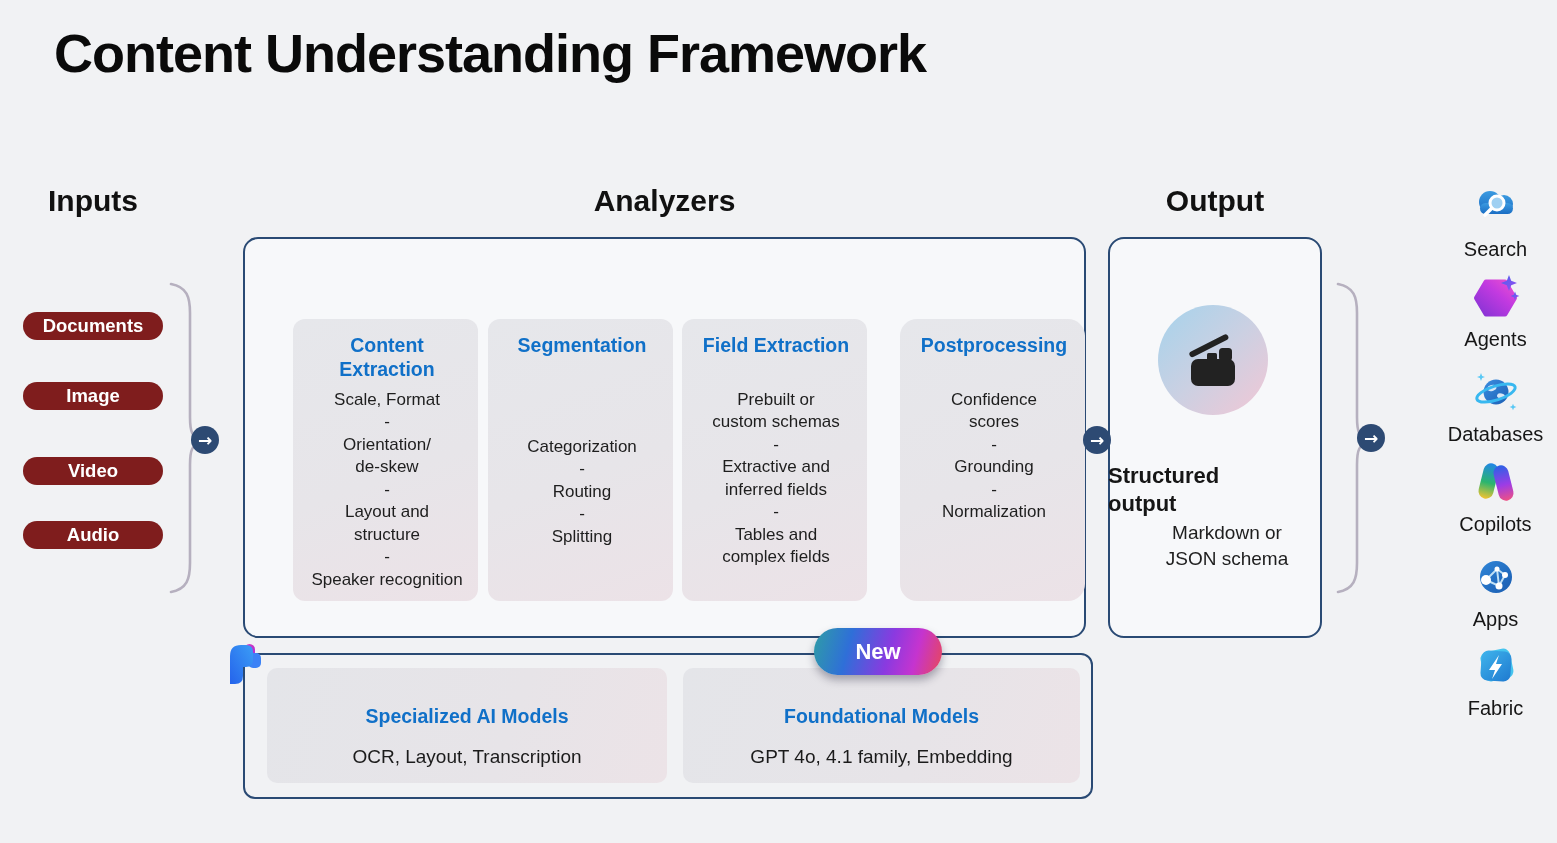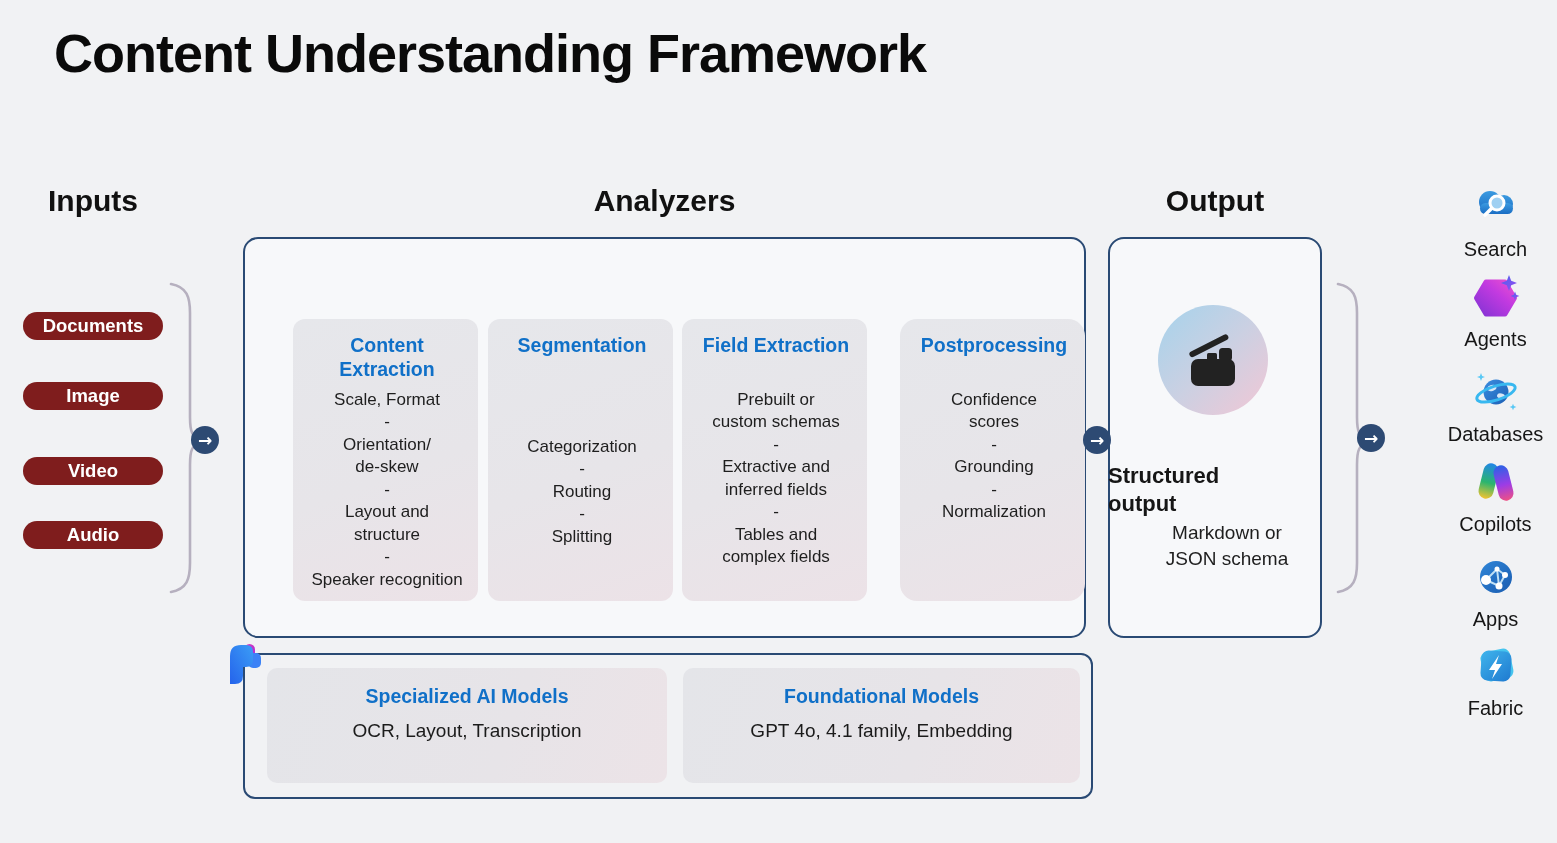--- a/index.html
+++ b/index.html
@@ -69,22 +69,22 @@
   }
   .acard-body .item{white-space:pre-line;}
   .acard-body .sep{color:#1e1e1e;}
 
   
   .mcard{
     top:668px;height:115px;border-radius:10px;
     background:linear-gradient(110deg,#e4e5e9 0%,#e7e4e8 60%,#ece3e7 100%);
     box-sizing:border-box;text-align:center;padding-top:17px;
   }
-  .mcard-title{font-size:19.5px;font-weight:700;color:#1070c8;}
-  .mcard-body{font-size:19px;color:#1b1b1b;margin-top:12px;}
+  .mcard-title{font-size:19.5px;font-weight:700;color:#1070c8;margin-top:20px;}
+  .mcard-body{font-size:19px;color:#1b1b1b;margin-top:18px;}
 
   .new-badge{
     left:814px;top:628px;width:128px;height:47px;border-radius:24px;
     background:linear-gradient(105deg,#2e9da6 0%,#2f6fd8 28%,#8a3ae0 58%,#c534cf 78%,#e84858 100%);
     color:#fff;font-size:22px;font-weight:700;
     display:flex;align-items:center;justify-content:center;
     box-shadow:0 5px 9px rgba(30,30,55,.35);z-index:6;
   }
 
   
@@ -202,20 +202,21 @@
       <linearGradient id="lgBlue" x1="0" y1="1" x2="1" y2="0">
         <stop offset="0" stop-color="#2563eb"></stop>
           <stop offset="1" stop-color="#3b9df6"></stop>
       </linearGradient>
     </defs>
     <rect x="18" y="5" width="11" height="19" rx="5.5" fill="url(#lgPink)"></rect>
     <rect x="22" y="14" width="13" height="15" rx="5" fill="#3b82f6"></rect>
     <path d="M4 45 V17 Q4 6 15 6 h5 Q27 6 27 13 v8 Q27 28 20 28 h-3 v9 Q17 45 9 45 Z" fill="url(#lgBlue)"></path>
   </svg>
 
+  <div class="abs new-badge">New</div>
 
   <div class="abs mcard" style="left:267px;width:400px;">
     <div class="mcard-title">Specialized AI Models</div>
     <div class="mcard-body">OCR, Layout, Transcription</div>
   </div>
   <div class="abs mcard" style="left:683px;width:397px;">
     <div class="mcard-title">Foundational Models</div>
     <div class="mcard-body">GPT 4o, 4.1 family, Embedding</div>
   </div>
 

